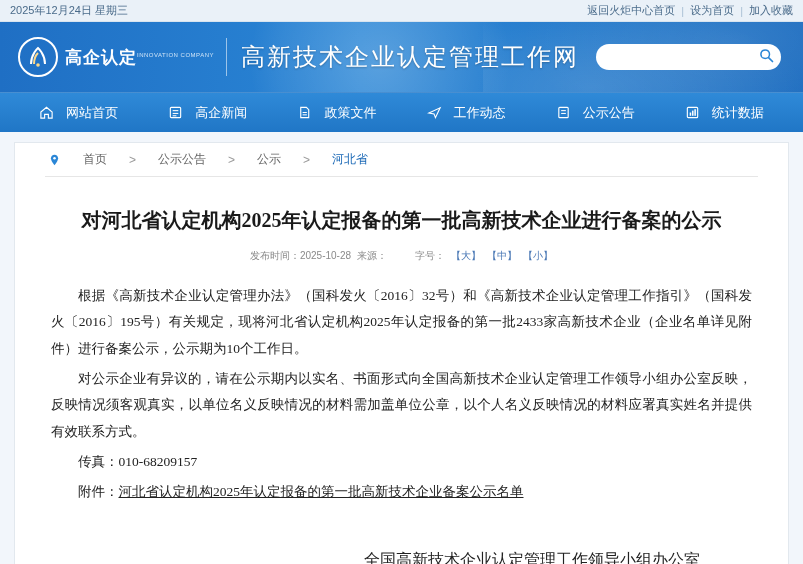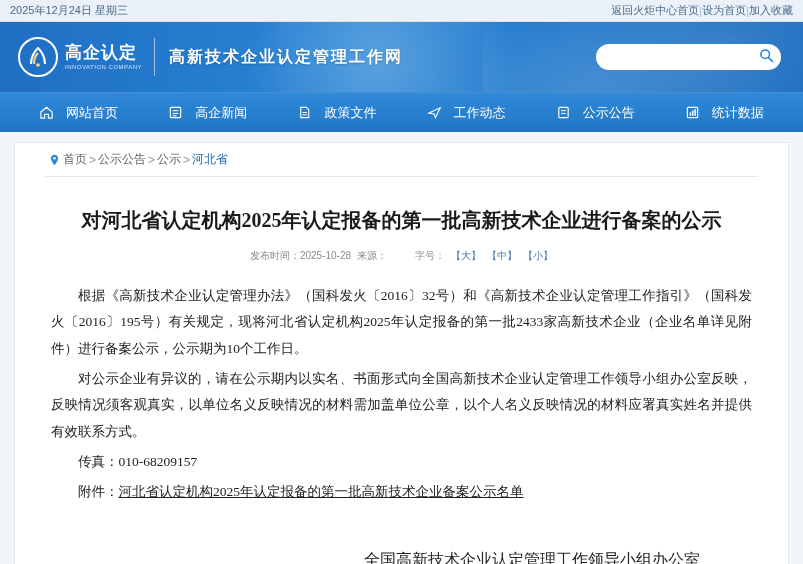--- a/index.html
+++ b/index.html
@@ -23,21 +23,21 @@
     background: #eaf1f8;
     border-bottom: 1px solid #d8e4ef;
     display: flex;
     align-items: center;
     justify-content: space-between;
     padding: 0 10px;
     font-size: 11px;
     color: #4a6b8a;
   }
   .topbar-left { display: flex; align-items: center; gap: 8px; }
-  .topbar-right { display: flex; align-items: center; }
+  .topbar-right { display: flex; align-items: center; gap: 6px; }
   .topbar-right a { color: #4a6b8a; text-decoration: none; }
   .tb-sep { color: #a9c0d4; }
 
   
   .banner {
     position: relative;
     height: 70px;
     background: linear-gradient(90deg, #1f6fc4 0%, #2a86d6 45%, #1a6bbf 100%);
     overflow: hidden;
   }
@@ -68,42 +68,42 @@
   }
   .logo-wrap { display: flex; align-items: center; gap: 7px; }
   .logo-mark {
     width: 40px; height: 40px;
     border-radius: 50%;
     border: 2px solid #ffffff;
     position: relative;
     display: flex; align-items: center; justify-content: center;
   }
   .logo-mark svg { display: block; }
-  .logo-text { display: flex; flex-direction: column; line-height: 1; }
+  .logo-text { display: flex; flex-direction: row; line-height: 1; }
   .logo-cn {
     color: #ffffff;
     font-size: 17px;
     font-weight: bold;
     letter-spacing: 1px;
   }
   .logo-en {
     color: #cfe4f7;
     font-size: 6px;
     letter-spacing: 0.5px;
     margin-top: 3px;
   }
   .divider-v {
     width: 1px; height: 38px;
     background: rgba(255,255,255,0.55);
     margin: 0 14px 0 12px;
   }
   .site-title {
     color: #ffffff;
-    font-size: 16px;
-    font-weight: bold;
+    font-size: 24px;
+    font-weight: normal;
     letter-spacing: 2px;
     font-family: "Liberation Serif", serif;
     text-shadow: 0 1px 2px rgba(0,0,0,0.25);
   }
   .search-box {
     position: absolute;
     right: 22px; top: 50%;
     transform: translateY(-50%);
     width: 185px; height: 26px;
     background: #ffffff;
@@ -152,21 +152,21 @@
     padding: 10px 14px 0 14px;
   }
   .card {
     background: #ffffff;
     border: 1px solid #e2e8ee;
     min-height: 420px;
     padding: 0 30px;
   }
   .breadcrumb {
     display: flex; align-items: center;
-    gap: 0;
+    gap: 20px;
     font-size: 12px;
     color: #666;
     height: 34px;
     border-bottom: 1px solid #e6e6e6;
     padding-left: 4px;
   }
   .breadcrumb .pin { color: #2a86d6; margin-right: 3px; display: flex; }
   .breadcrumb a { color: #666; text-decoration: none; }
   .breadcrumb .sep { color: #999; margin: 0 2px; }
   .breadcrumb .cur { color: #1766b5; }

